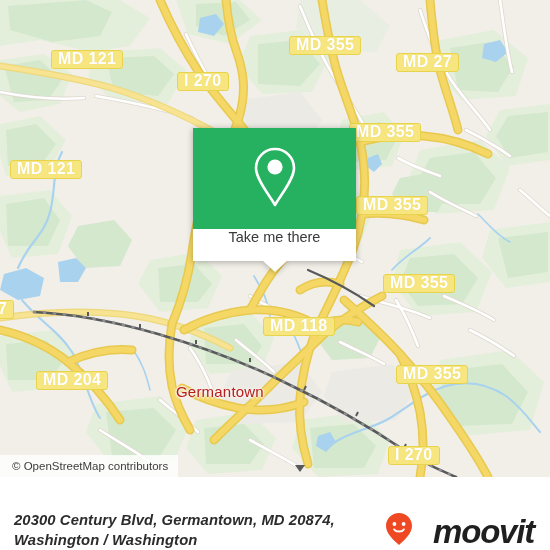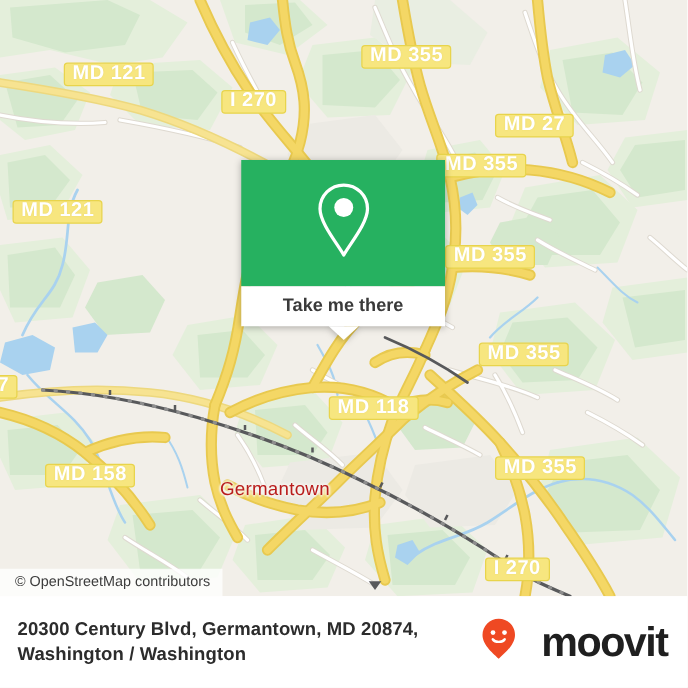--- a/index.html
+++ b/index.html
@@ -82,27 +82,26 @@
     background: #26b160;
     display: flex;
     align-items: center;
     justify-content: center;
     cursor: pointer;
   }
   #popup-foot {
     height: 32px;
     background: #ffffff;
     display: flex;
-    align-items: center;
+    align-items: flex-start;
     justify-content: center;
     color: #3a3a3a;
     font-size: 14.5px;
     font-family: "Liberation Sans", sans-serif;
     cursor: pointer;
-    font-weight: bold;
   }
   #popup-tail {
     position: absolute;
     left: 50%;
     margin-left: -12px;
     top: 133px;
     width: 0;
     height: 0;
     border-left: 12px solid transparent;
     border-right: 12px solid transparent;
@@ -128,24 +127,25 @@
 
   
   #footer {
     position: absolute;
     left: 0;
     top: 477px;
     width: 550px;
     height: 73px;
     background: #ffffff;
     display: flex;
-    align-items: center;
+    align-items: flex-end;
     justify-content: space-between;
     box-sizing: border-box;
     padding: 0 10px 0 14px;
+    font-style: italic;
   }
   #footer-text {
     color: #2c2c2c;
     font-size: 14.8px;
     font-weight: bold;
     line-height: 20px;
     letter-spacing: 0.1px;
   }
   #footer-text div { white-space: nowrap; }
   #brand {
@@ -392,28 +392,28 @@
       <path class="rlt" stroke-width="2.2" d="M308,270 C332,280 354,292 374,306"></path>
 
       <g fill="#58595b">
         <path d="M300,472 l-5,-7 l10,0 Z"></path>
       </g>
     </svg>
 
     <div class="shield" style="left:51px; top:50px;">MD 121</div>
     <div class="shield" style="left:177px; top:72px;">I 270</div>
     <div class="shield" style="left:289px; top:36px;">MD 355</div>
-    <div class="shield" style="left:396px; top:53px;margin-top:38px;">MD 27</div>
+    <div class="shield" style="left:396px; top:53px;">MD 27</div>
     <div class="shield" style="left:349px; top:123px;">MD 355</div>
     <div class="shield" style="left:10px; top:160px;">MD 121</div>
     <div class="shield" style="left:356px; top:196px;">MD 355</div>
     <div class="shield" style="left:383px; top:274px;">MD 355</div>
     <div class="shield" style="left:-9px; top:300px;">7</div>
     <div class="shield" style="left:263px; top:317px;">MD 118</div>
-    <div class="shield" style="left:36px; top:371px;">MD 158</div>
+    <div class="shield" style="left:36px; top:371px;">MD 204</div>
     <div class="shield" style="left:396px; top:365px;">MD 355</div>
     <div class="shield" style="left:388px; top:446px;">I 270</div>
 
     <div class="place-label" style="left:176px; top:383px;">Germantown</div>
 
     <div id="popup">
       <div id="popup-head">
         <span>
           <svg width="46" height="62" viewBox="0 0 46 62" aria-hidden="true">
             <path d="M23 3 C12.5 3 4 11.5 4 22 C4 33.5 18 50 23 59 C28 50 42 33.5 42 22 C42 11.5 33.5 3 23 3 Z" fill="none" stroke="#ffffff" stroke-width="2.6" stroke-linejoin="round"></path>

